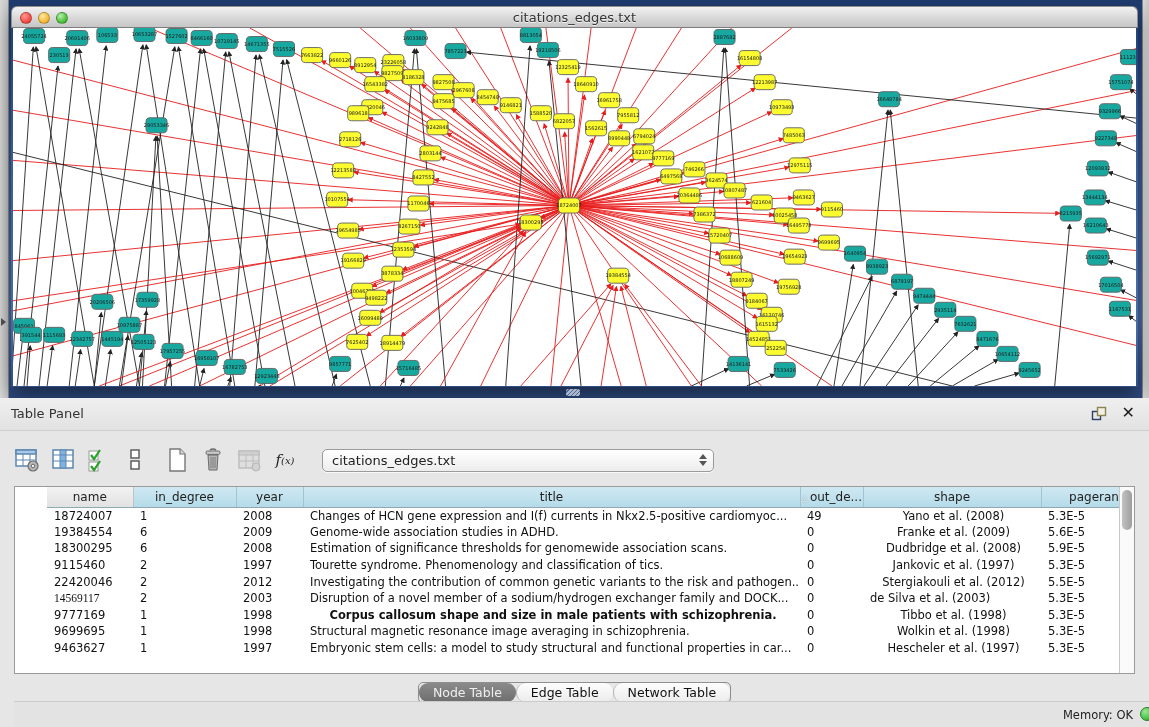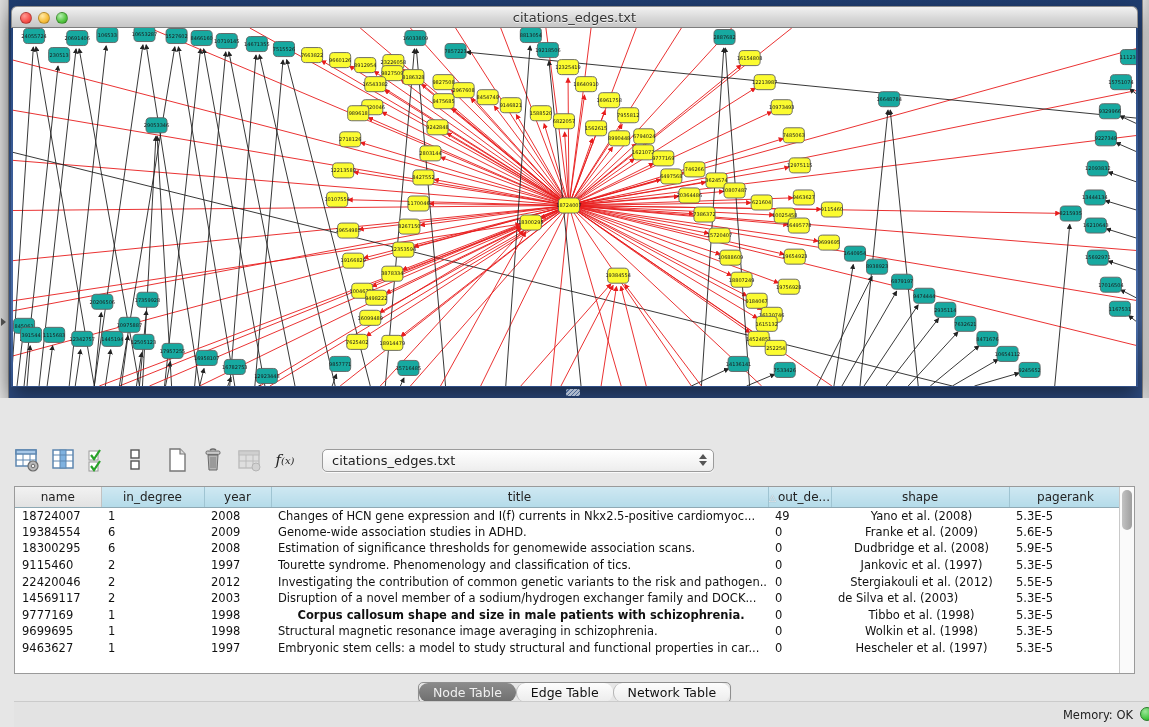--- a/index.html
+++ b/index.html
@@ -46,21 +46,21 @@
            background:linear-gradient(180deg,#ffffff,#ededed); display:flex; align-items:center;
            padding:0 6px 0 9px; font-size:13px; color:#222; box-shadow:0 1px 0 rgba(255,255,255,.8); }
   .combo .combo-label { flex:1; }
   .combo .arrows { display:flex; flex-direction:column; gap:2px; align-items:center; }
   .combo .arrows i { width:0; height:0; border-left:4px solid transparent; border-right:4px solid transparent; }
   .combo .arrows i.up { border-bottom:5px solid #555; }
   .combo .arrows i.dn { border-top:5px solid #555; }
 
   .table-wrap { position:absolute; left:14px; top:88px; width:1121px; height:188px; background:#fff;
                 border:1px solid #9a9a9a; display:flex; }
-  .grid { flex:1; overflow:hidden; }
+  .grid { flex:1; overflow:hidden;padding-left:32px; }
   table.data { border-collapse:collapse; table-layout:fixed; width:1106px; font-size:11.5px; color:#111; }
   table.data th { height:20px; background:linear-gradient(180deg,#cfe8f2,#b4dbe9); border-right:1px solid #9fc4d2;
                   border-bottom:1px solid #8fa9b4; font-weight:normal; font-size:12px; color:#222; text-align:center;
                   overflow:hidden; white-space:nowrap; }
   table.data th.plain { background:linear-gradient(180deg,#f2f2f2,#e2e2e2); border-right:1px solid #c2c2c2; }
   table.data td { height:16.6px; padding:0 4px 0 7px; white-space:nowrap; overflow:hidden; }
   .sort-tri { font-size:9px; margin-right:2px; color:#fff; text-shadow:0 0 1px #567; }
   .vscroll { width:15px; background:#fafafa; border-left:1px solid #c9c9c9; position:relative; }
   .vscroll .thumb { position:absolute; left:2px; top:3px; width:10px; height:40px; border-radius:5px;
                     background:linear-gradient(90deg,#c2c2c2,#9e9e9e); }
@@ -542,20 +542,28 @@
           <text x="737" y="364.8" font-size="5" text-anchor="middle" fill="#1a1a1a" font-family="&quot;DejaVu Sans&quot;,sans-serif">14136141</text>
           <rect x="772.5" y="361.5" width="21" height="15" rx="4" fill="#17a9a0" stroke="#616161" stroke-width="0.9"></rect>
           <text x="783" y="370.8" font-size="5" text-anchor="middle" fill="#1a1a1a" font-family="&quot;DejaVu Sans&quot;,sans-serif">7533426</text>
         </svg>
     </div>
   </div>
   <div class="splitter-grip"></div>
 </div>
 
 <div class="table-panel">
+  <div class="panel-header">
+    <span class="panel-title">Table Panel</span>
+    <svg class="panel-float-btn" viewBox="0 0 16 16">
+      <rect x="1.5" y="5.5" width="8" height="8" fill="none" stroke="#2c3e66" stroke-width="1.4"></rect>
+      <rect x="6.5" y="1.5" width="8" height="8" fill="#f2efe2" stroke="#8a8450" stroke-width="1.4"></rect>
+    </svg>
+    <span class="panel-close-btn">✕</span>
+  </div>
 
   <div class="toolbar">
     <svg class="tb-icon" viewBox="0 0 26 26">
       <rect x="2" y="3" width="20" height="16" fill="#fff" stroke="#5e87b0" stroke-width="1.5"></rect>
       <rect x="2" y="3" width="20" height="4" fill="#a8c8e8" stroke="#5e87b0" stroke-width="1.5"></rect>
       <line x1="9" y1="7" x2="9" y2="19" stroke="#5e87b0"></line>
         <line x1="16" y1="7" x2="16" y2="19" stroke="#5e87b0"></line>
       <line x1="2" y1="13" x2="22" y2="13" stroke="#5e87b0"></line>
       <circle cx="19" cy="19" r="5" fill="#b8b8b8" stroke="#6a6a6a" stroke-width="1.2"></circle>
       <circle cx="19" cy="19" r="1.8" fill="#efefef" stroke="#6a6a6a"></circle>
@@ -664,21 +672,21 @@
             <tr>
               <td style="text-align: left;">22420046</td>
               <td style="text-align: left;">2</td>
               <td style="text-align: left;">2012</td>
               <td style="text-align: left;">Investigating the contribution of common genetic variants to the risk and pathogen...</td>
               <td style="text-align: left;">0</td>
               <td style="text-align: center;">Stergiakouli et al. (2012)</td>
               <td style="text-align: left;">5.5E-5</td>
             </tr>
             <tr>
-              <td style="text-align: left;">14569117</td>
+              <td style="text-align: left; font-family: Liberation Serif, serif;">14569117</td>
               <td style="text-align: left;">2</td>
               <td style="text-align: left;">2003</td>
               <td style="text-align: left;">Disruption of a novel member of a sodium/hydrogen exchanger family and DOCK...</td>
               <td style="text-align: left;">0</td>
               <td style="">de Silva et al. (2003)</td>
               <td style="text-align: left;">5.3E-5</td>
             </tr>
             <tr>
               <td style="text-align: left;">9777169</td>
               <td style="text-align: left;">1</td>

